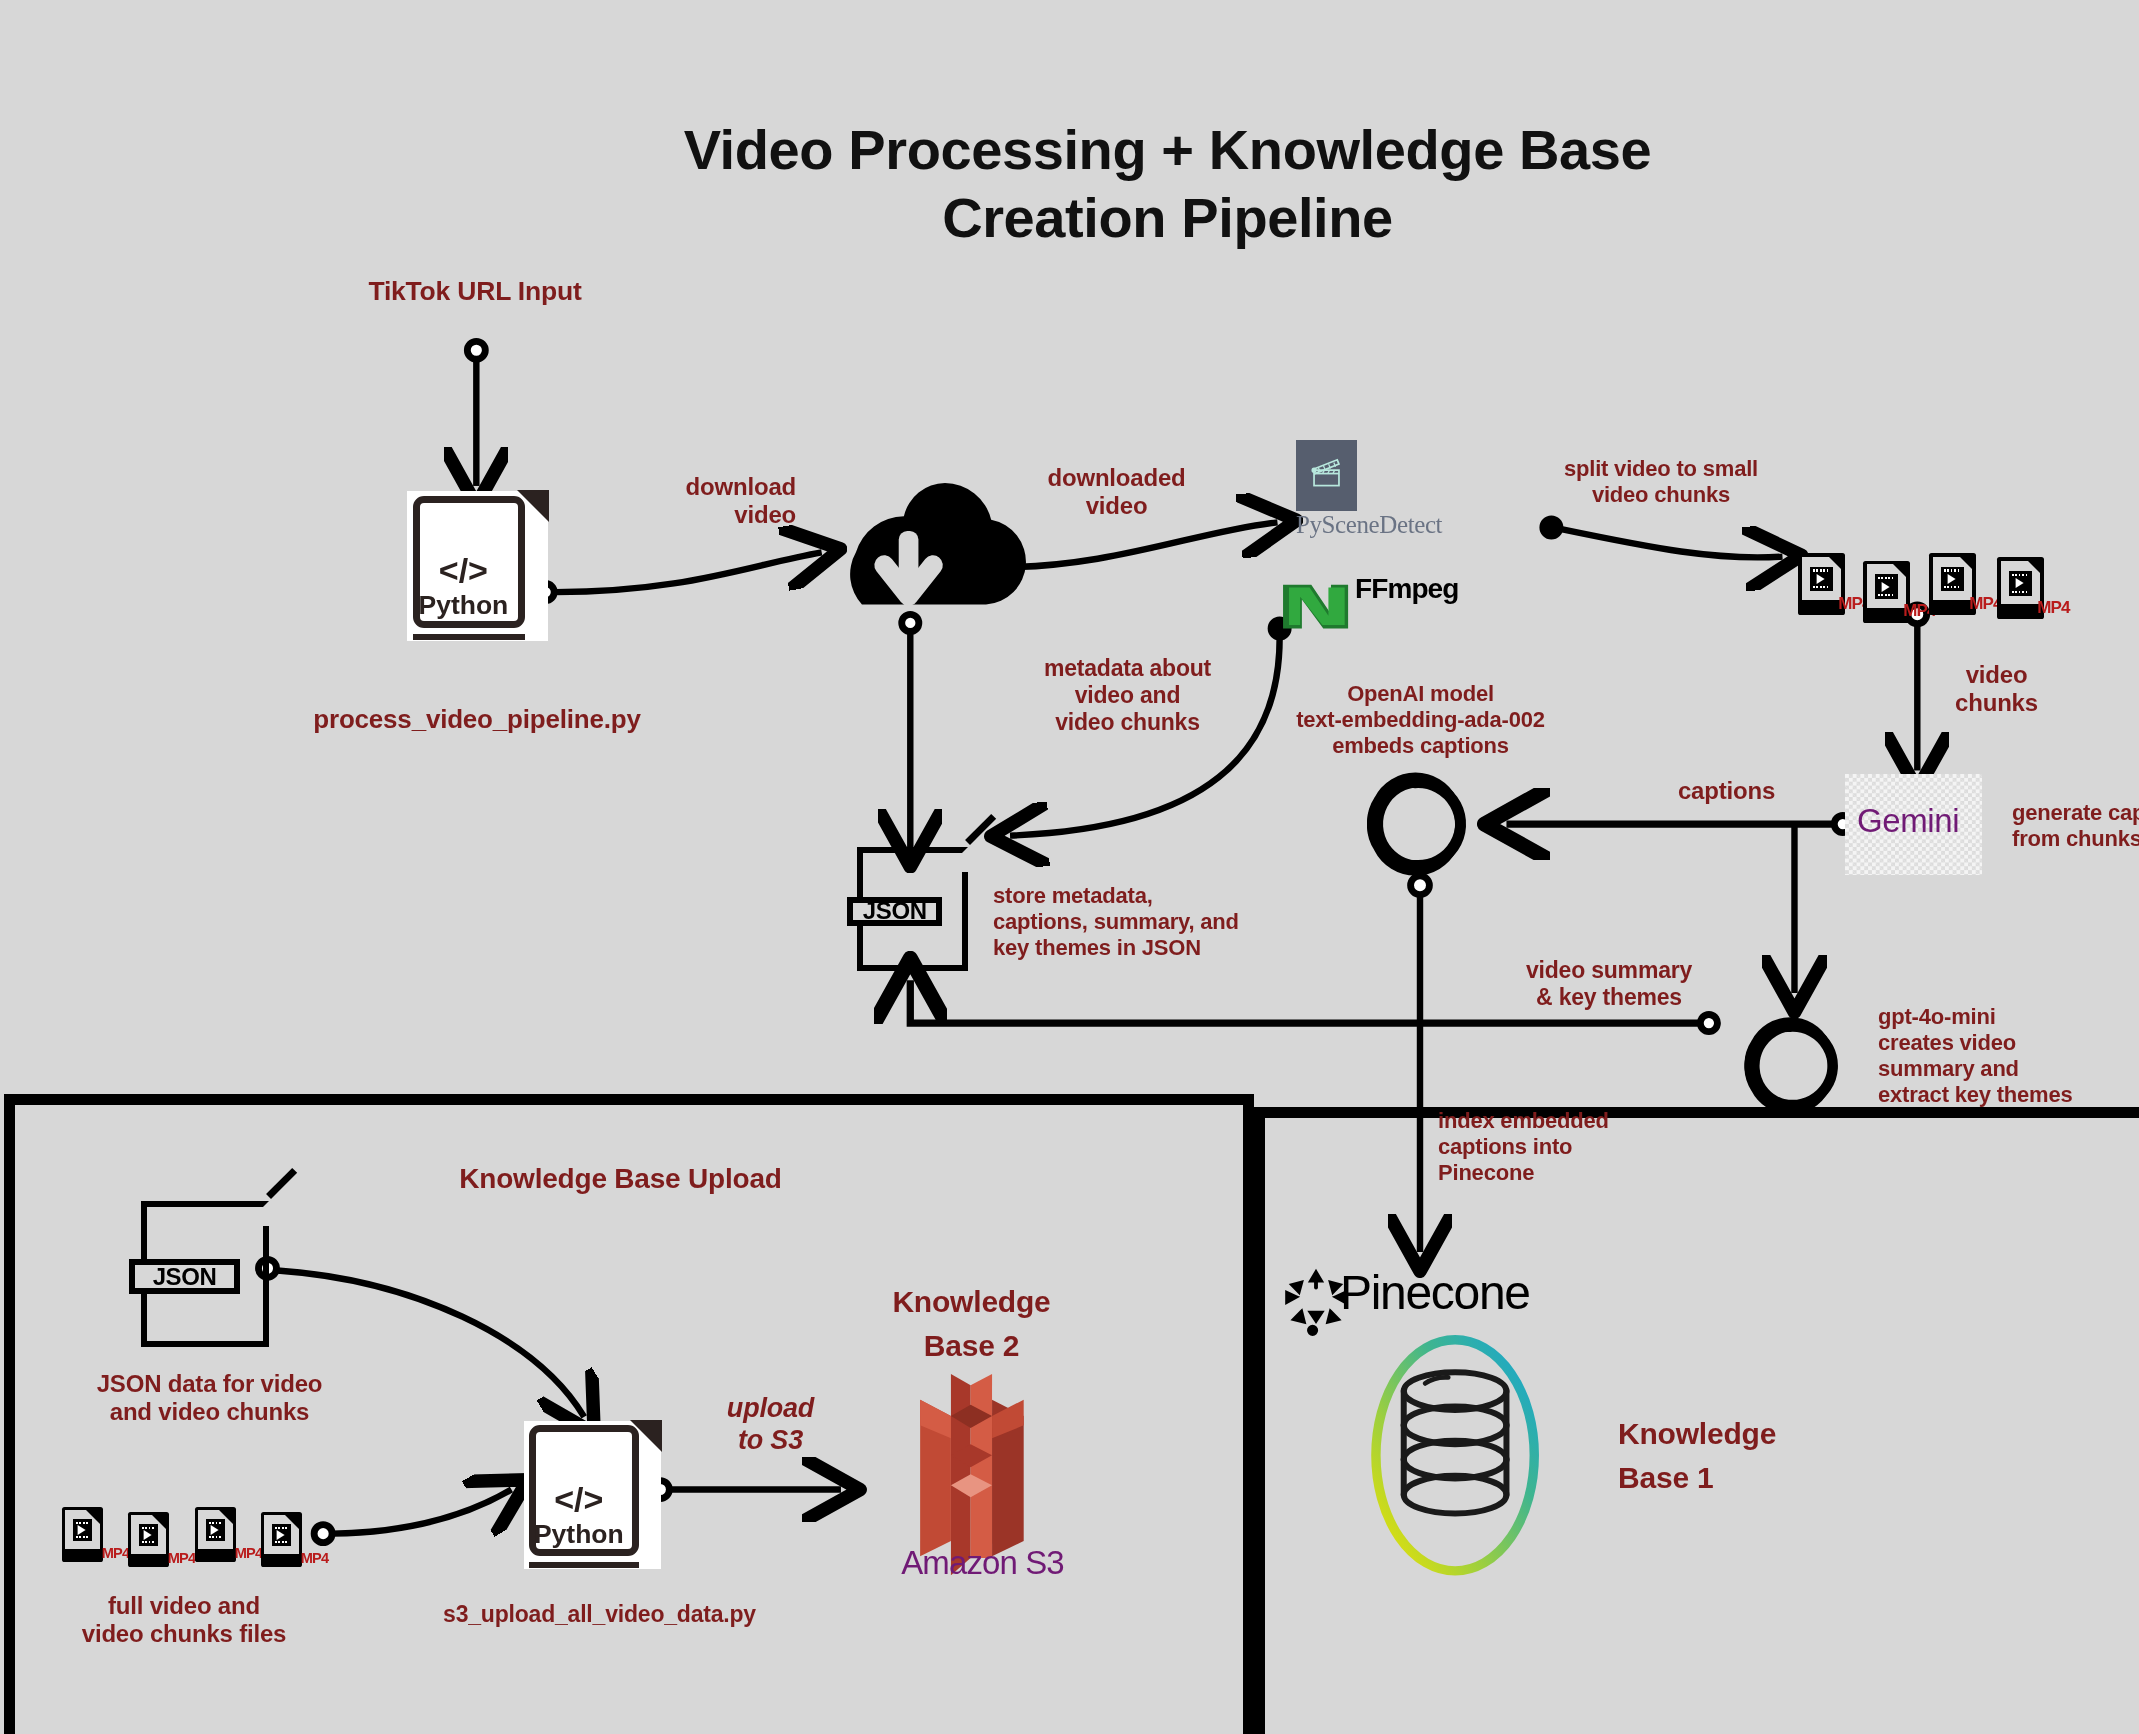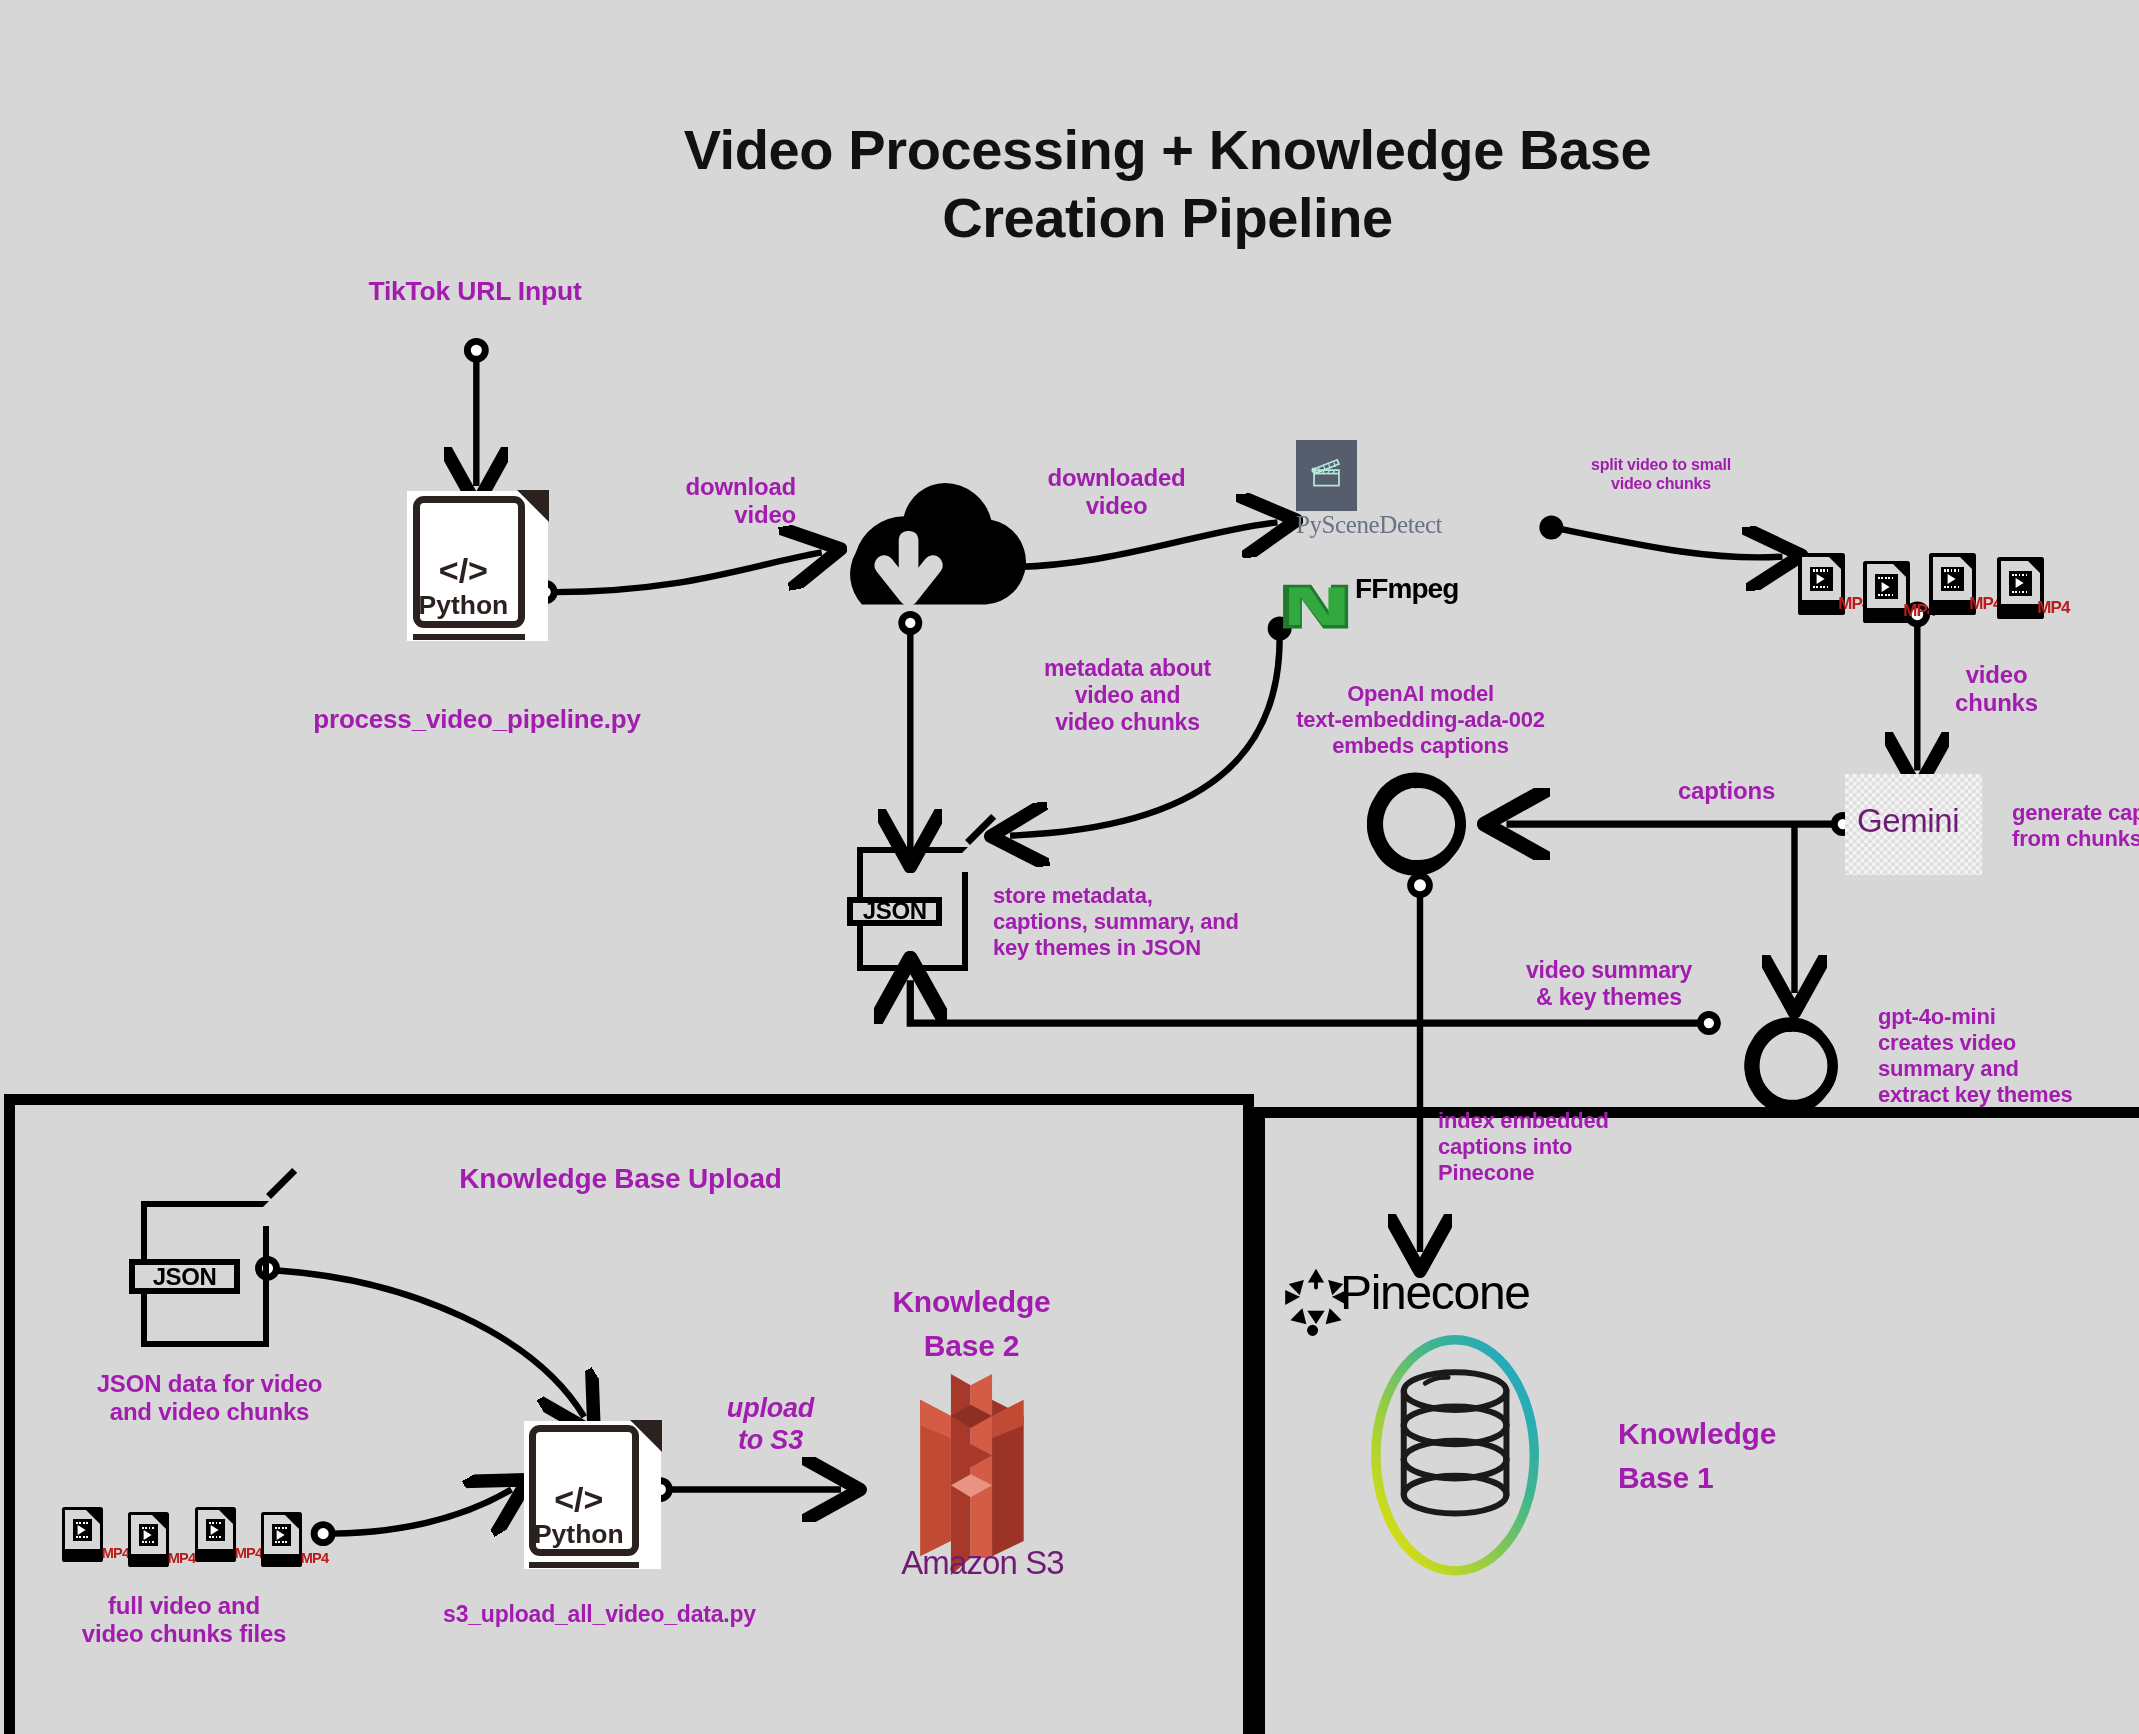--- a/index.html
+++ b/index.html
@@ -5,21 +5,21 @@
   html,body{margin:0;padding:0;background:#d7d7d7;}
   body{
     width:2335px;height:1735px;position:relative;overflow:hidden;
     font-family:"Liberation Sans", sans-serif;
     background:#d7d7d7;
   }
   .stage{position:absolute;inset:0;}
   svg.wires{position:absolute;left:0;top:0;width:2335px;height:1735px;pointer-events:none;}
 
   .node{position:absolute;}
-  .lbl{position:absolute;color:#a21caf;font-weight:bold;line-height:1.18;letter-spacing:-0.2px;}
+  .lbl{position:absolute;color:#7f1d1d;font-weight:bold;line-height:1.18;letter-spacing:-0.2px;}
   .ctr{text-align:center;}
   .lft{text-align:left;}
 
   
   #title{
     left:0;top:116px;width:2335px;text-align:center;
     font-size:56px;font-weight:bold;letter-spacing:-0.4px;line-height:1.22;
     color:#111;
   }
 
@@ -295,21 +295,21 @@
       <path d="M40 68 L96 46 L100 56 L44 78 z"></path>
       <circle cx="42" cy="70" r="4" fill="#b8e8dd"></circle>
       <path d="M52 64 L56 74 M64 60 L68 70 M76 56 L80 66 M88 52 L92 62" stroke-width="3"></path>
       <path d="M50 78 L54 70 M62 78 L66 70 M74 78 L78 70 M86 78 L90 70" stroke-width="3"></path>
     </g>
   </svg>
   <div class="psd-name" style="left:1296px;top:511px;width:223px;font-size:25px;">PySceneDetect</div>
 
   <div class="ffmpeg-name" style="left:1355px;top:573px;width:193px;font-size:28px;">FFmpeg</div>
 
-  <div class="lbl ctr" style="left:1524px;top:456px;width:274px;font-size:16px;">
+  <div class="lbl ctr" style="left:1524px;top:456px;width:274px;font-size:22px;">
     <div>split video to small</div>
     <div>video chunks</div>
   </div>
 
   <div class="node" style="left:1798px;top:552px;width:300px;height:68px;">
     <div class="mp4" style="position:absolute;left:0px;top:0.9px;width:47px;height:62px;">
       <div class="body"></div>
         <div class="paper"></div>
         <div class="dog"></div>
       <div class="film">

